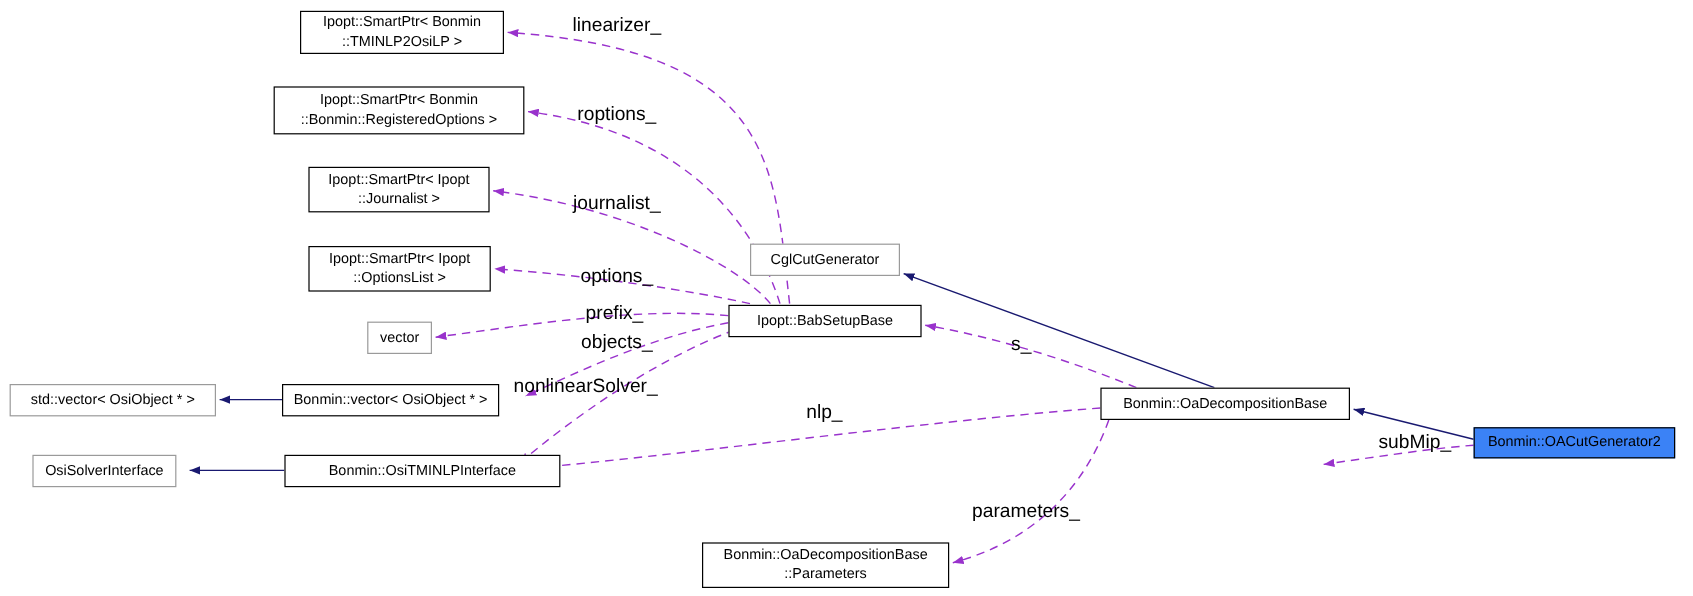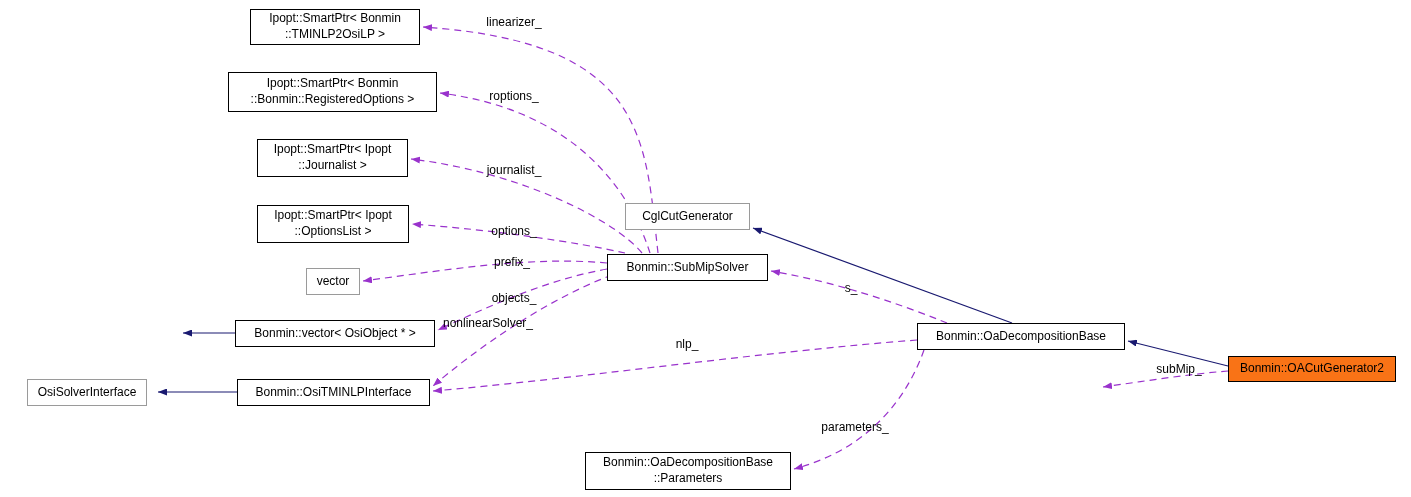--- a/index.html
+++ b/index.html
@@ -24,25 +24,25 @@
     background:#ffffff;
     border:1px solid #000000;
     color:#000000;
     font-size:12px;
     line-height:1.3;
     white-space:pre-line;
     padding:1px 3px;
     cursor:pointer;
   }
   .node.external { border-color:#9a9a9a; cursor:default;text-align:center; }
-  .node.highlight { background:#f97316; cursor:default; }
+  .node.highlight { background:#3b82f6; cursor:default; }
   .edge-label {
     position:absolute;
     transform:translate(-50%,-50%);
-    font-size:12px;
+    font-size:16px;
     color:#000000;
     white-space:nowrap;
     background:transparent;
   }
 </style>
 </head>
 <body>
 
 <div class="canvas">
 
@@ -76,35 +76,36 @@
 
   <div class="node" style="left:250px;top:9px;width:170px;height:36px">Ipopt::SmartPtr&lt; Bonmin
 ::TMINLP2OsiLP &gt;</div>
   <div class="node" style="left:228px;top:72px;width:209px;height:40px">Ipopt::SmartPtr&lt; Bonmin
 ::Bonmin::RegisteredOptions &gt;</div>
   <div class="node" style="left:257px;top:139px;width:151px;height:38px">Ipopt::SmartPtr&lt; Ipopt
 ::Journalist &gt;</div>
   <div class="node" style="left:257px;top:205px;width:152px;height:38px">Ipopt::SmartPtr&lt; Ipopt
 ::OptionsList &gt;</div>
   <div class="node external" style="left:306px;top:268px;width:54px;height:27px">vector</div>
-  <div class="node" style="left:235px;top:320px;width:200px;height:27px">Bonmin::vector&lt; OsiObject * &gt;</div>
+  <div class="node external" style="left:8px;top:320px;width:172px;height:27px">std::vector&lt; OsiObject * &gt;</div>
+  <div class="node" style="left:235px;top:320px;width:181px;height:27px">Bonmin::vector&lt; OsiObject * &gt;</div>
   <div class="node external" style="left:27px;top:379px;width:120px;height:27px">OsiSolverInterface</div>
-  <div class="node" style="left:237px;top:379px;width:193px;height:27px">Bonmin::OsiTMINLPInterface</div>
+  <div class="node" style="left:237px;top:379px;width:230px;height:27px">Bonmin::OsiTMINLPInterface</div>
   <div class="node external" style="left:625px;top:203px;width:125px;height:27px">CglCutGenerator</div>
-  <div class="node" style="left:607px;top:254px;width:161px;height:27px">Bonmin::SubMipSolver</div>
+  <div class="node" style="left:607px;top:254px;width:161px;height:27px">Ipopt::BabSetupBase</div>
   <div class="node" style="left:917px;top:323px;width:208px;height:27px">Bonmin::OaDecompositionBase</div>
   <div class="node" style="left:585px;top:452px;width:206px;height:38px">Bonmin::OaDecompositionBase
 ::Parameters</div>
   <div class="node highlight" style="left:1228px;top:356px;width:168px;height:26px">Bonmin::OACutGenerator2</div>
 
   <div class="edge-label" style="left:514px;top:22px">linearizer_</div>
   <div class="edge-label" style="left:514px;top:96px">roptions_</div>
   <div class="edge-label" style="left:514px;top:170px">journalist_</div>
   <div class="edge-label" style="left:514px;top:231px">options_</div>
   <div class="edge-label" style="left:512px;top:262px">prefix_</div>
-  <div class="edge-label" style="left:514px;top:298px">objects_</div>
+  <div class="edge-label" style="left:514px;top:286px">objects_</div>
   <div class="edge-label" style="left:488px;top:323px">nonlinearSolver_</div>
   <div class="edge-label" style="left:687px;top:344px">nlp_</div>
   <div class="edge-label" style="left:851px;top:288px">s_</div>
   <div class="edge-label" style="left:1179px;top:369px">subMip_</div>
   <div class="edge-label" style="left:855px;top:427px">parameters_</div>
 
 </div>
 
 </body></html>

